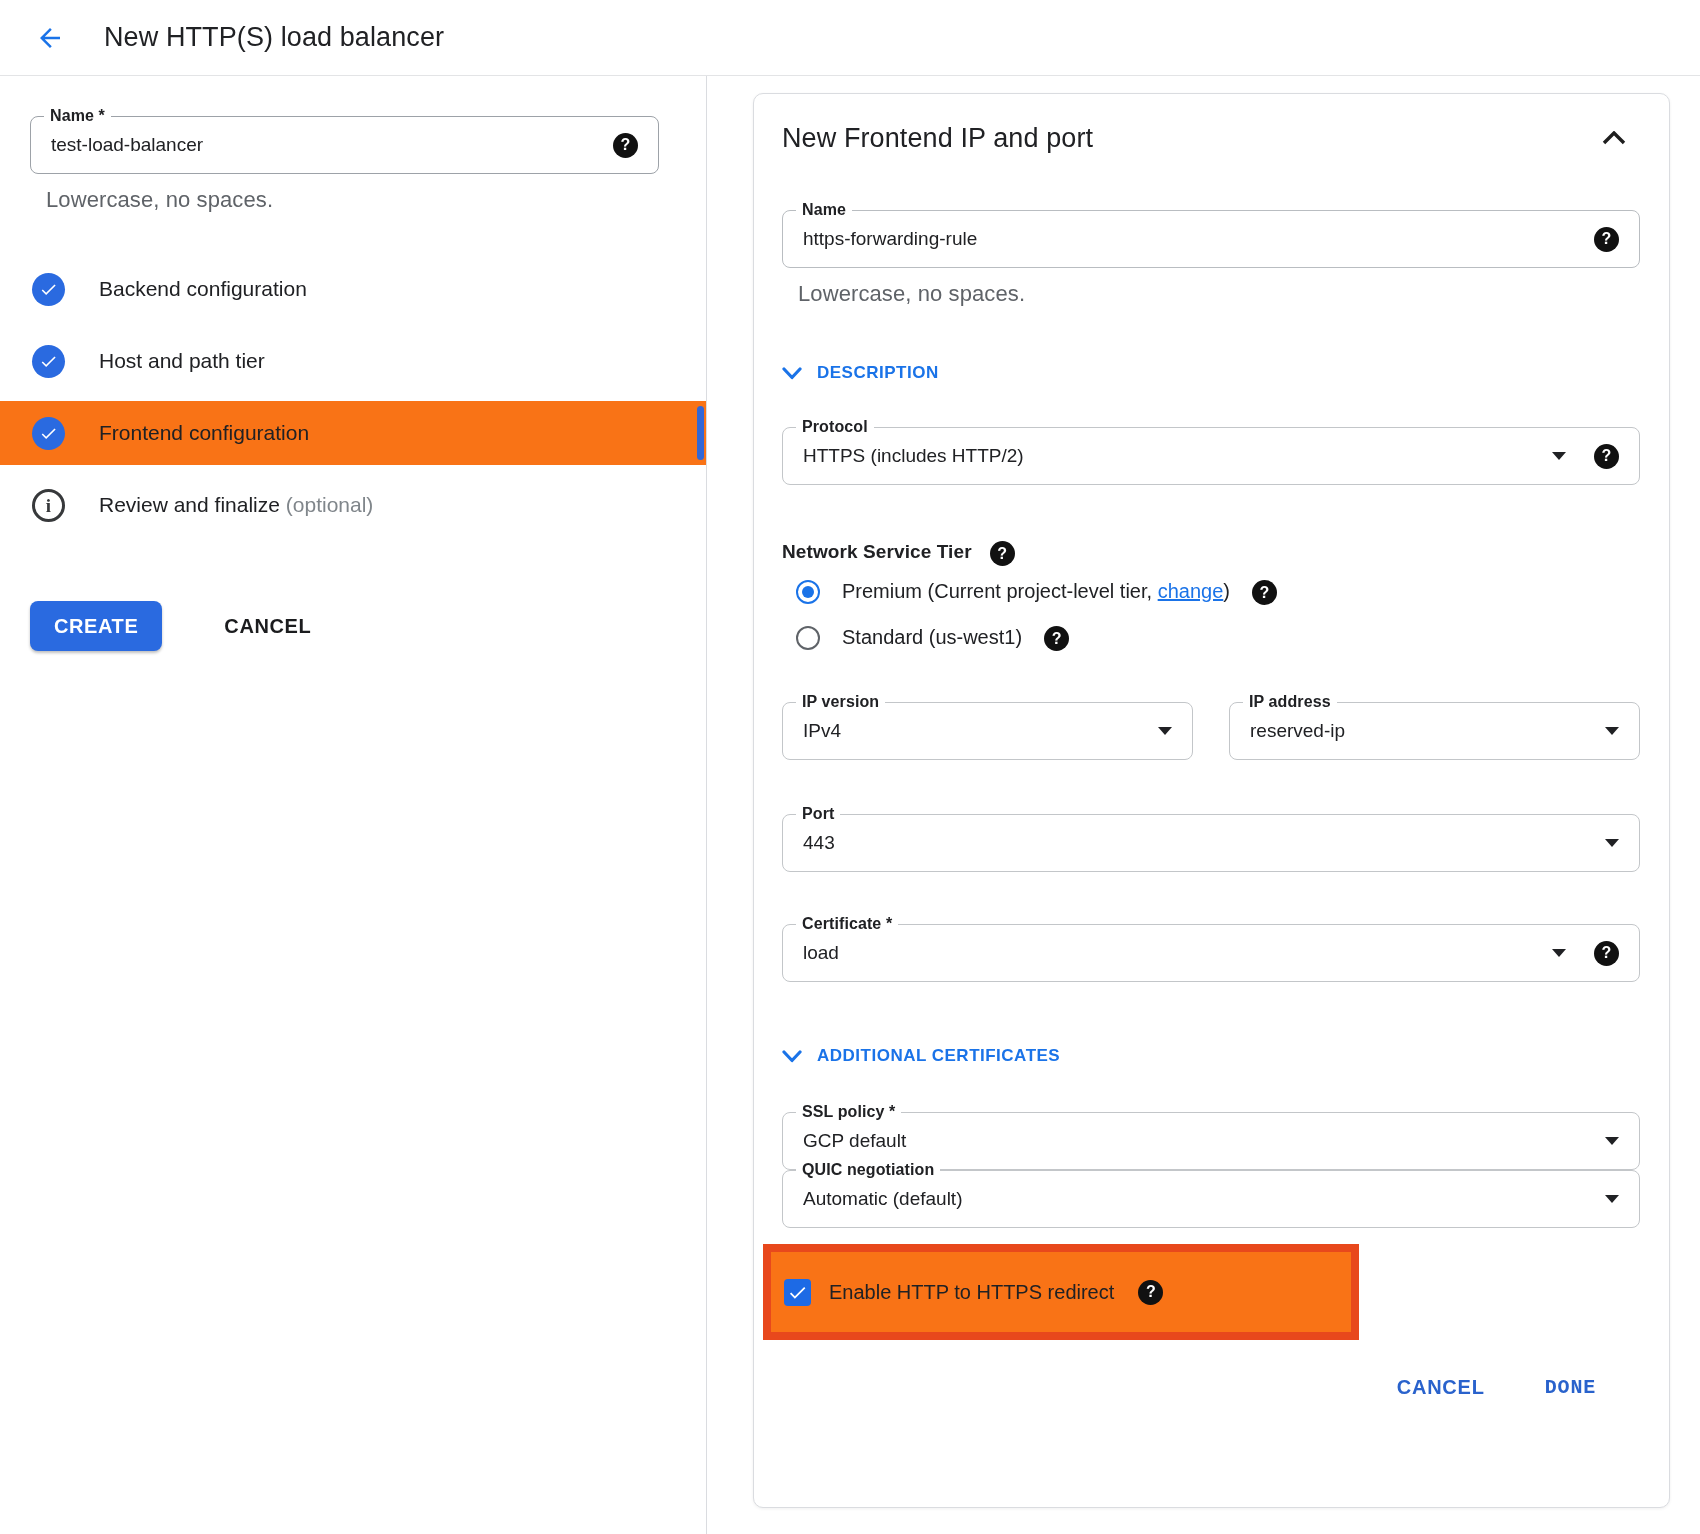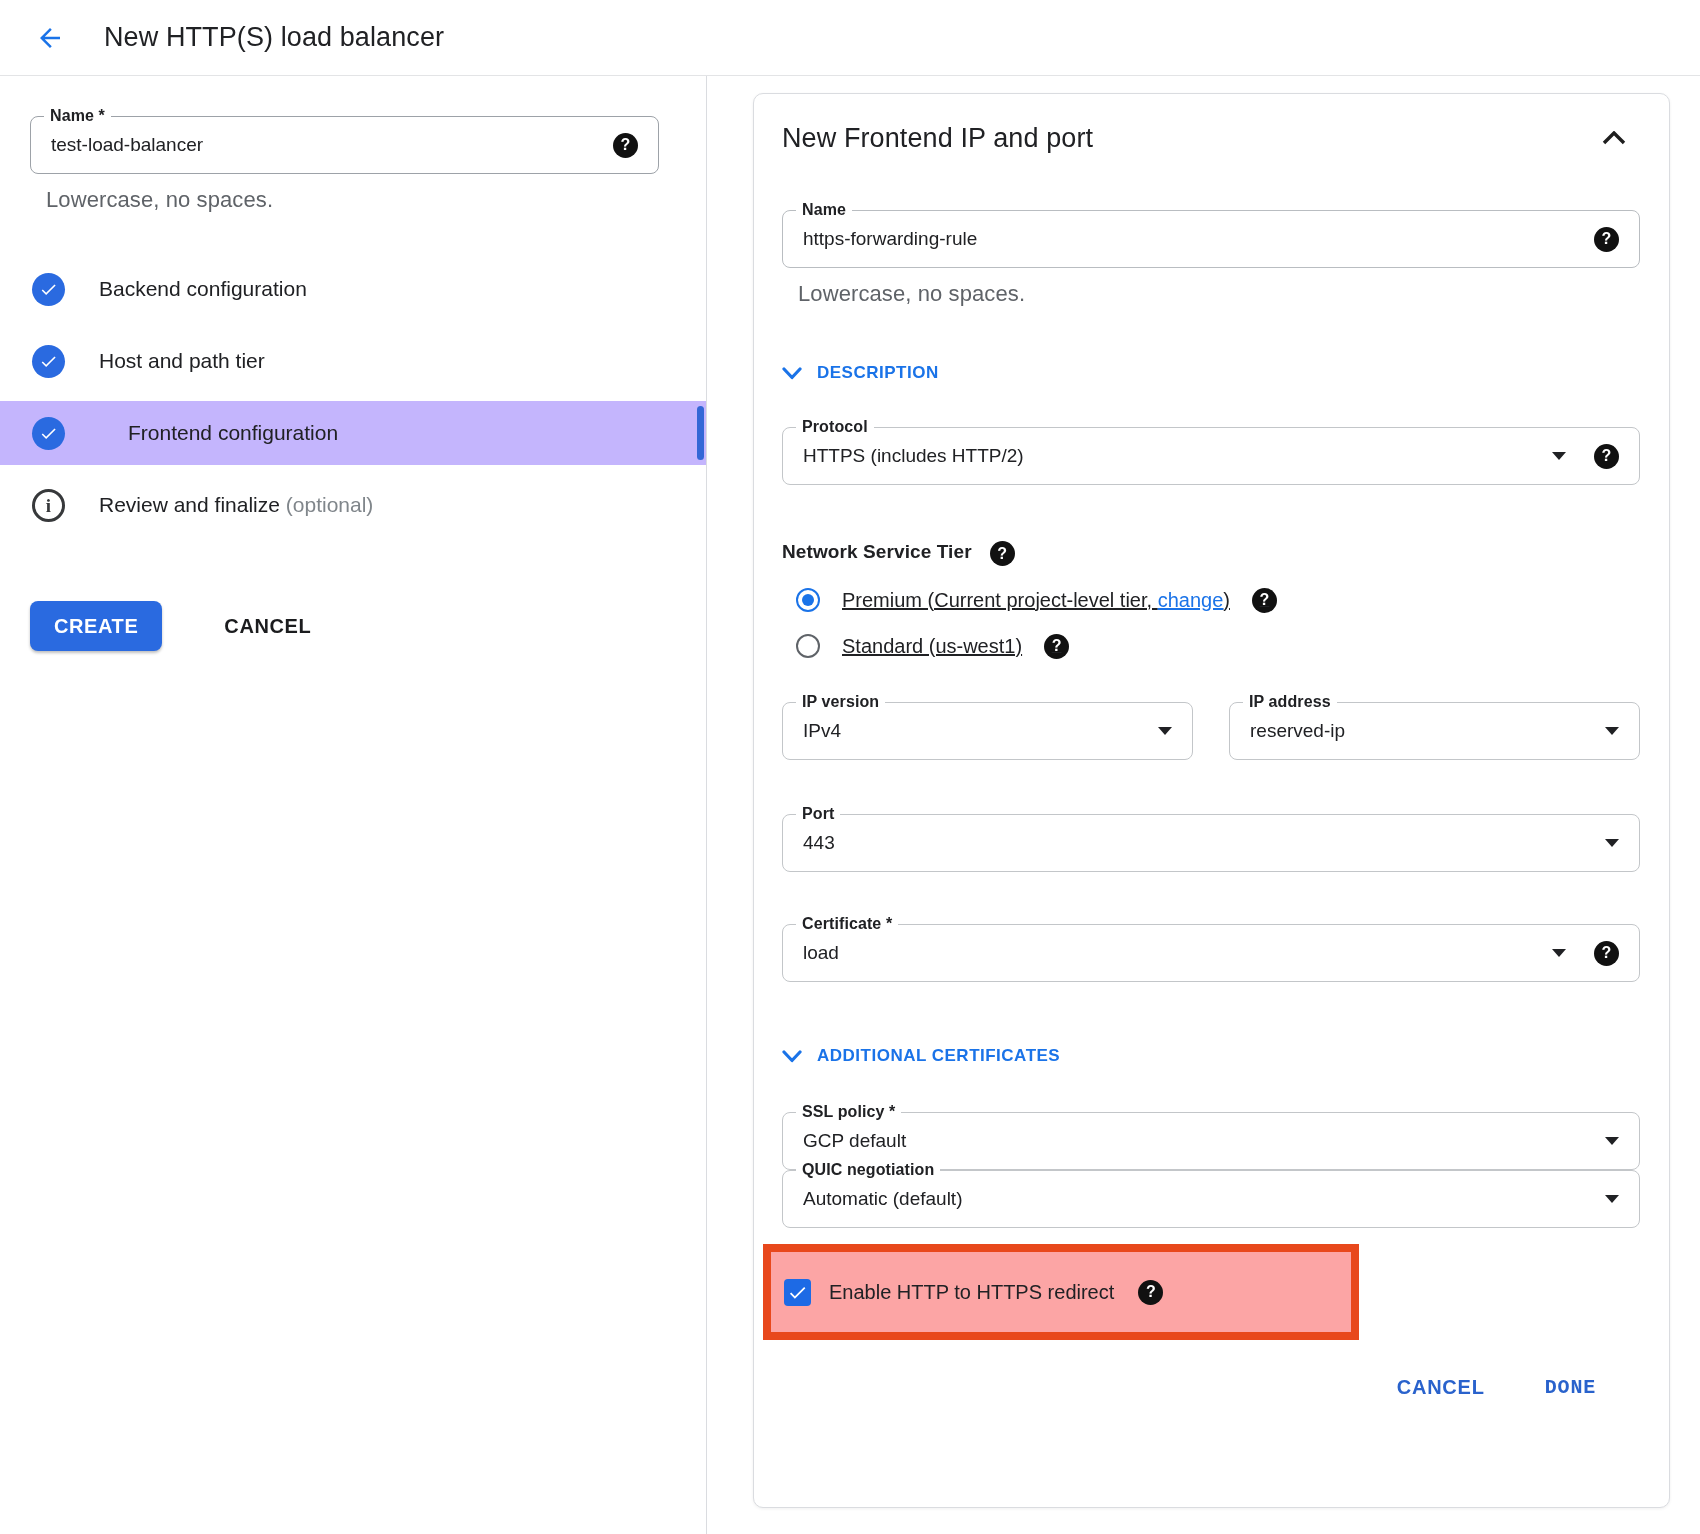--- a/index.html
+++ b/index.html
@@ -88,21 +88,21 @@
   .lb-name-wrap { margin: 0 47px 0 30px; }
   .lb-name-wrap .helper-text { margin-left: 16px; }
   .steps { margin-top: 44px; }
   .step {
     height: 64px; margin-bottom: 8px;
     display: flex; align-items: center;
     padding-left: 32px;
     cursor: pointer;
     position: relative;
   }
-  .step.active { background: #c4b5fd; gap: 29px; }
+  .step.active { background: #f97316; }
   .step.active .active-bar {
     position: absolute; right: 2px; top: 5px;
     width: 7px; height: 54px;
     background: #3367d6; border-radius: 4px;
   }
   .step-icon {
     width: 33px; height: 33px; flex: none;
     border-radius: 50%;
     display: flex; align-items: center; justify-content: center;
   }
@@ -157,24 +157,23 @@
   }
   .expander .exp-label {
     font-size: 17px; font-weight: 700; letter-spacing: 0.5px;
     margin-left: 15px;
   }
   .protocol-block { margin-top: 44px; }
   .nst-label-row { display: flex; align-items: flex-start; margin-top: 56px; }
   .nst-label { font-size: 19px; font-weight: 700; letter-spacing: 0.1px; }
   .nst-label-row .help { margin-left: 18px; }
   .radio-row {
-    display: flex; align-items: center;
+    display: flex; 
     height: 40px; margin-top: 14px; padding-left: 14px;
     cursor: pointer;
-    text-decoration: underline;
   }
   .radio-row + .radio-row { margin-top: 6px; }
   .radio-outer {
     width: 24px; height: 24px; flex: none;
     border-radius: 50%;
     border: 2.5px solid #5f6368;
     display: flex; align-items: center; justify-content: center;
     background: #fff;
   }
   .radio-row.selected .radio-outer { border-color: #1a73e8; }
@@ -192,21 +191,21 @@
   .gap46 { margin-top: 46px; }
   .gap56 { }
 
   
   .redirect-annotation {
     margin-top: 16px; margin-left: -19px;
     width: 596px; height: 96px;
     border: 8px solid #e8481c;
     display: flex; align-items: center;
     padding-left: 13px;
-    background: #fca5a5;
+    background: #f97316;
   }
   .checkbox-row { display: flex; align-items: center; cursor: pointer; }
   .checkbox {
     width: 27px; height: 27px; flex: none;
     border-radius: 4px; background: #1d6ae5;
     display: flex; align-items: center; justify-content: center;
   }
   .checkbox-label { margin-left: 18px; font-size: 20px; color: #202124; }
   .checkbox-row .help { margin-left: 24px; }
 

